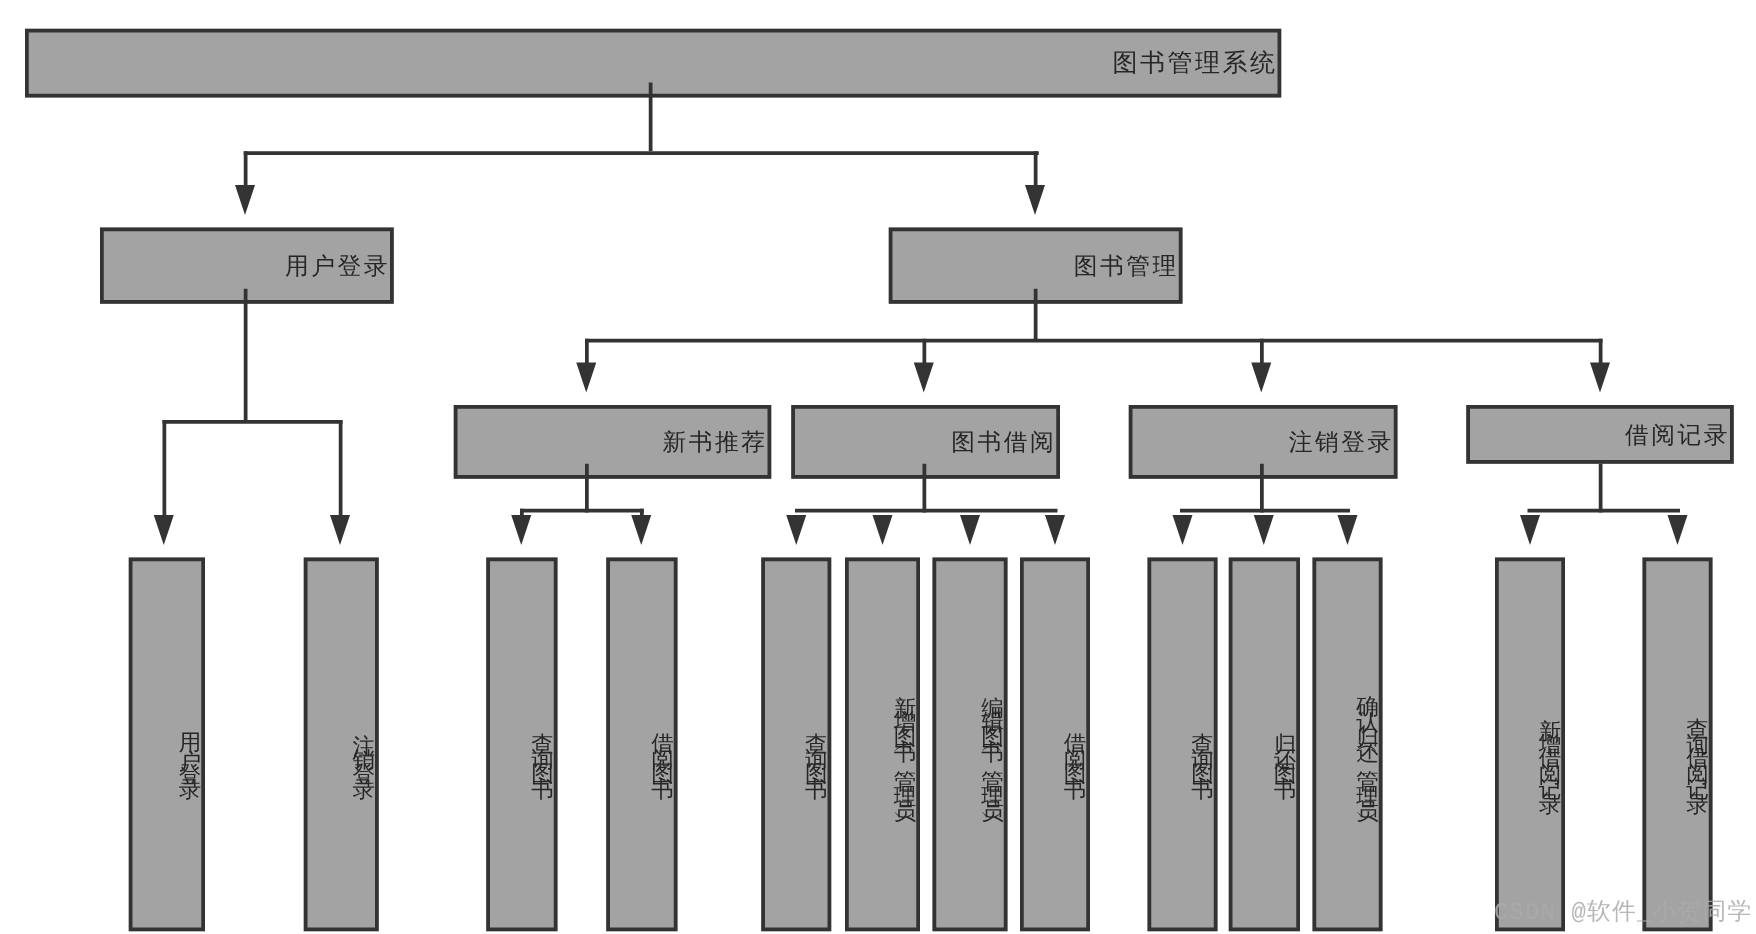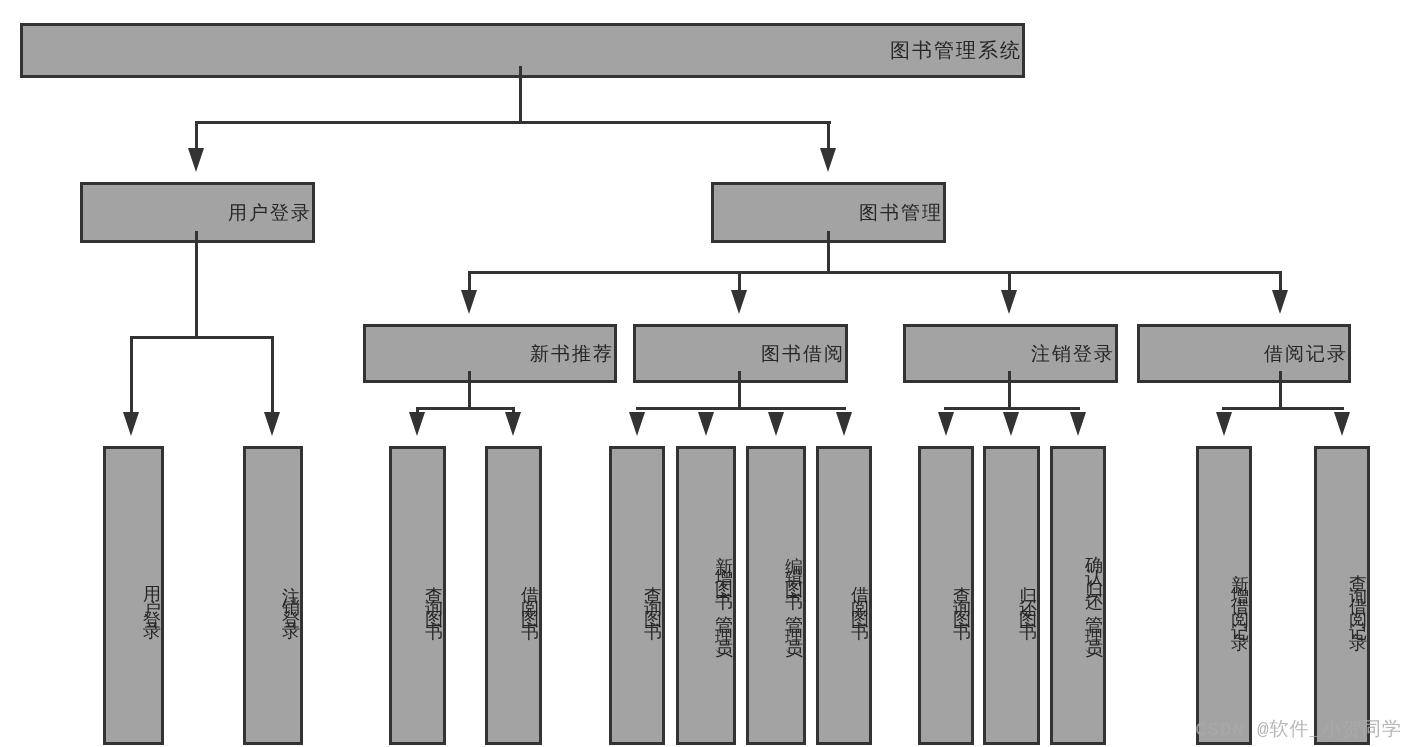--- a/index.html
+++ b/index.html
@@ -72,21 +72,21 @@
 
   <div class="box hnode" style="left:363px;top:314px;width:254px;height:59px">
     <span>新书推荐</span>
   </div>
   <div class="box hnode" style="left:633px;top:314px;width:215px;height:59px">
     <span>图书借阅</span>
   </div>
   <div class="box hnode" style="left:903px;top:314px;width:215px;height:59px">
     <span>注销登录</span>
   </div>
-  <div class="box hnode" style="left:1137px;top:314px;width:214px;height:59px">
+  <div class="box hnode" style="left:1173px;top:314px;width:214px;height:47px">
     <span>借阅记录</span>
   </div>
 
   <div class="vline" style="left:468px;top:371px;height:39px"></div>
   <div class="hline" style="left:416px;top:407px;width:99px"></div>
   <div class="vline" style="left:416px;top:407px;height:10px"></div>
   <div class="vline" style="left:512px;top:407px;height:10px"></div>
   <div class="arrow" style="left:409px;top:412px"></div>
   <div class="arrow" style="left:505px;top:412px"></div>
 

